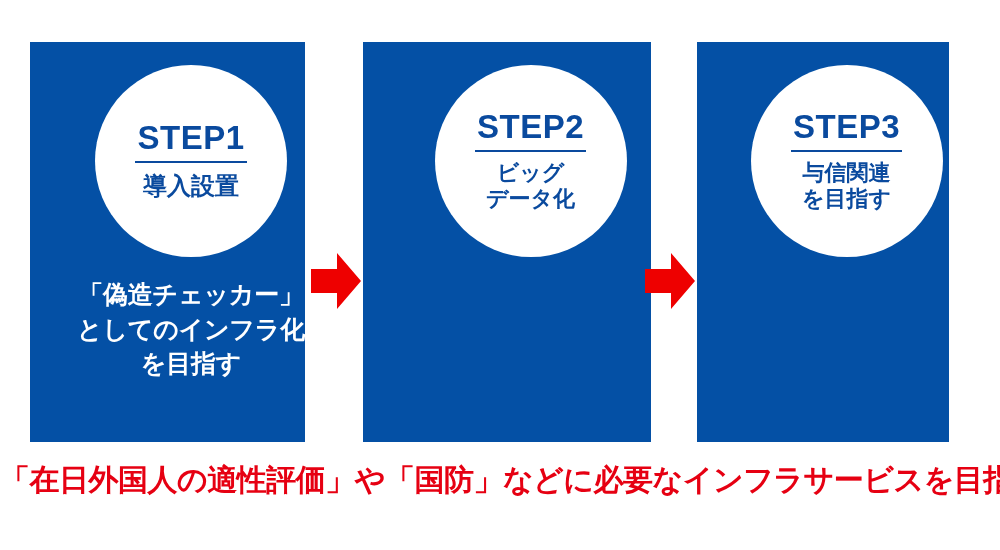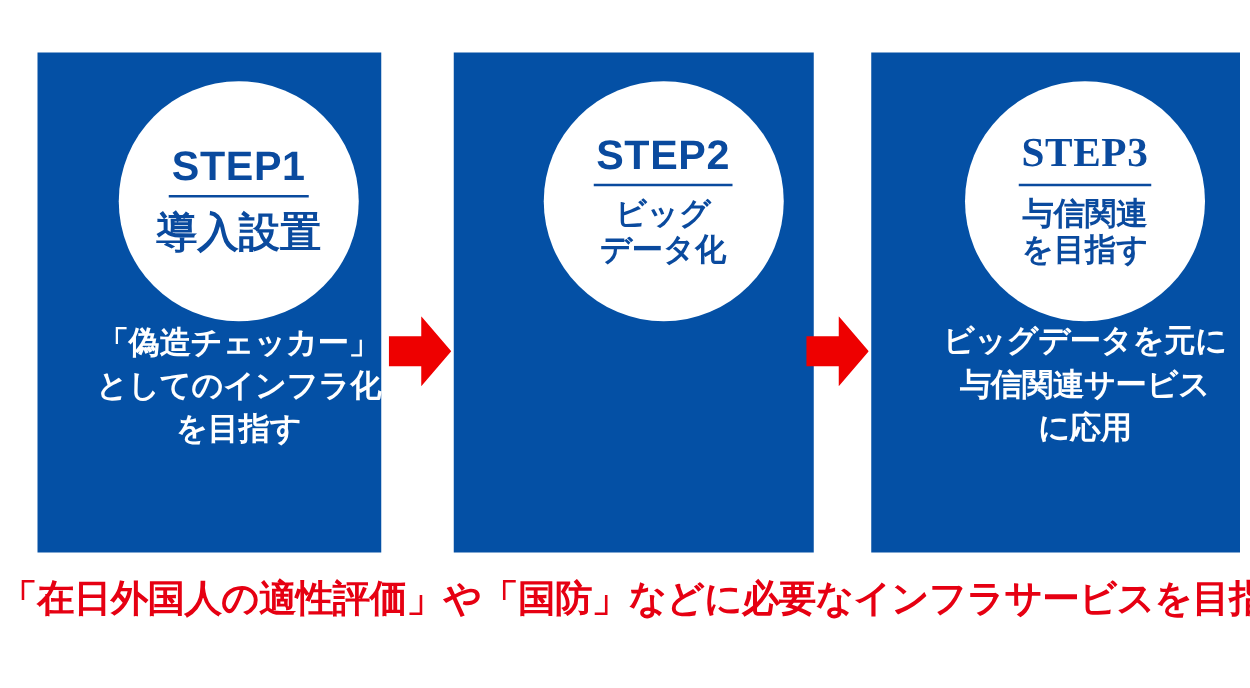--- a/index.html
+++ b/index.html
@@ -37,21 +37,21 @@
     height: 400px;
     background: #0450a5;
     box-sizing: border-box;
     display: flex;
     flex-direction: column;
     align-items: center;
     padding-left: 47px;
   }
   .step-panel.p1 { left: 30px; }
   .step-panel.p2 { left: 363px; width: 288px; }
-  .step-panel.p3 { left: 697px; width: 295px; font-family: Liberation Serif, serif; }
+  .step-panel.p3 { left: 697px; width: 252px; }
 
   .step-circle {
     position: relative;
     width: 192px;
     height: 192px;
     margin-top: 23px;
     border-radius: 50%;
     background: #ffffff;
     display: flex;
     flex-direction: column;
@@ -65,35 +65,36 @@
     font-size: 33px;
     font-weight: bold;
     line-height: 1;
     letter-spacing: 0.5px;
     padding: 0 2px 7px 2px;
     border-bottom: 2.5px solid #0a4a9e;
   }
 
   .step-sub {
     color: #0a4a9e;
-    font-size: 33px;
+    font-size: 24px;
     font-weight: bold;
     line-height: 1.18;
     text-align: center;
     margin-top: 9px;
     white-space: pre-line;
   }
-  .step-circle.two-line .step-sub { font-size: 25px; margin-top: 8px; }
+  .step-circle.two-line .step-sub { font-size: 22px; margin-top: 8px; }
 
   .step-desc {
     color: #ffffff;
     font-size: 25px;
     font-weight: bold;
     line-height: 1.38;
     text-align: center;
+    margin-top: 20px;
     white-space: pre-line;
     letter-spacing: -0.2px;
   }
 
   
   .arrow {
     position: absolute;
     top: 211px;
     width: 50px;
     height: 56px;
@@ -153,22 +154,19 @@
         <polygon points="0,16 26,16 26,0 50,28 26,56 26,40 0,40" fill="#ee0000"></polygon>
       </svg>
     </div>
 
     <div class="step-panel p3">
       <div class="step-circle two-line">
         <div class="step-label">STEP3</div>
         <div class="step-sub">与信関連
 を目指す</div>
       </div>
-      <div class="step-desc">ビッグデータを元に
-与信関連サービス
-に応用</div>
     </div>
 
   </div>
 
   <div class="caption">「在日外国人の適性評価」や「国防」などに必要なインフラサービスを目指す</div>
 
 </div>
 
 </body></html>

